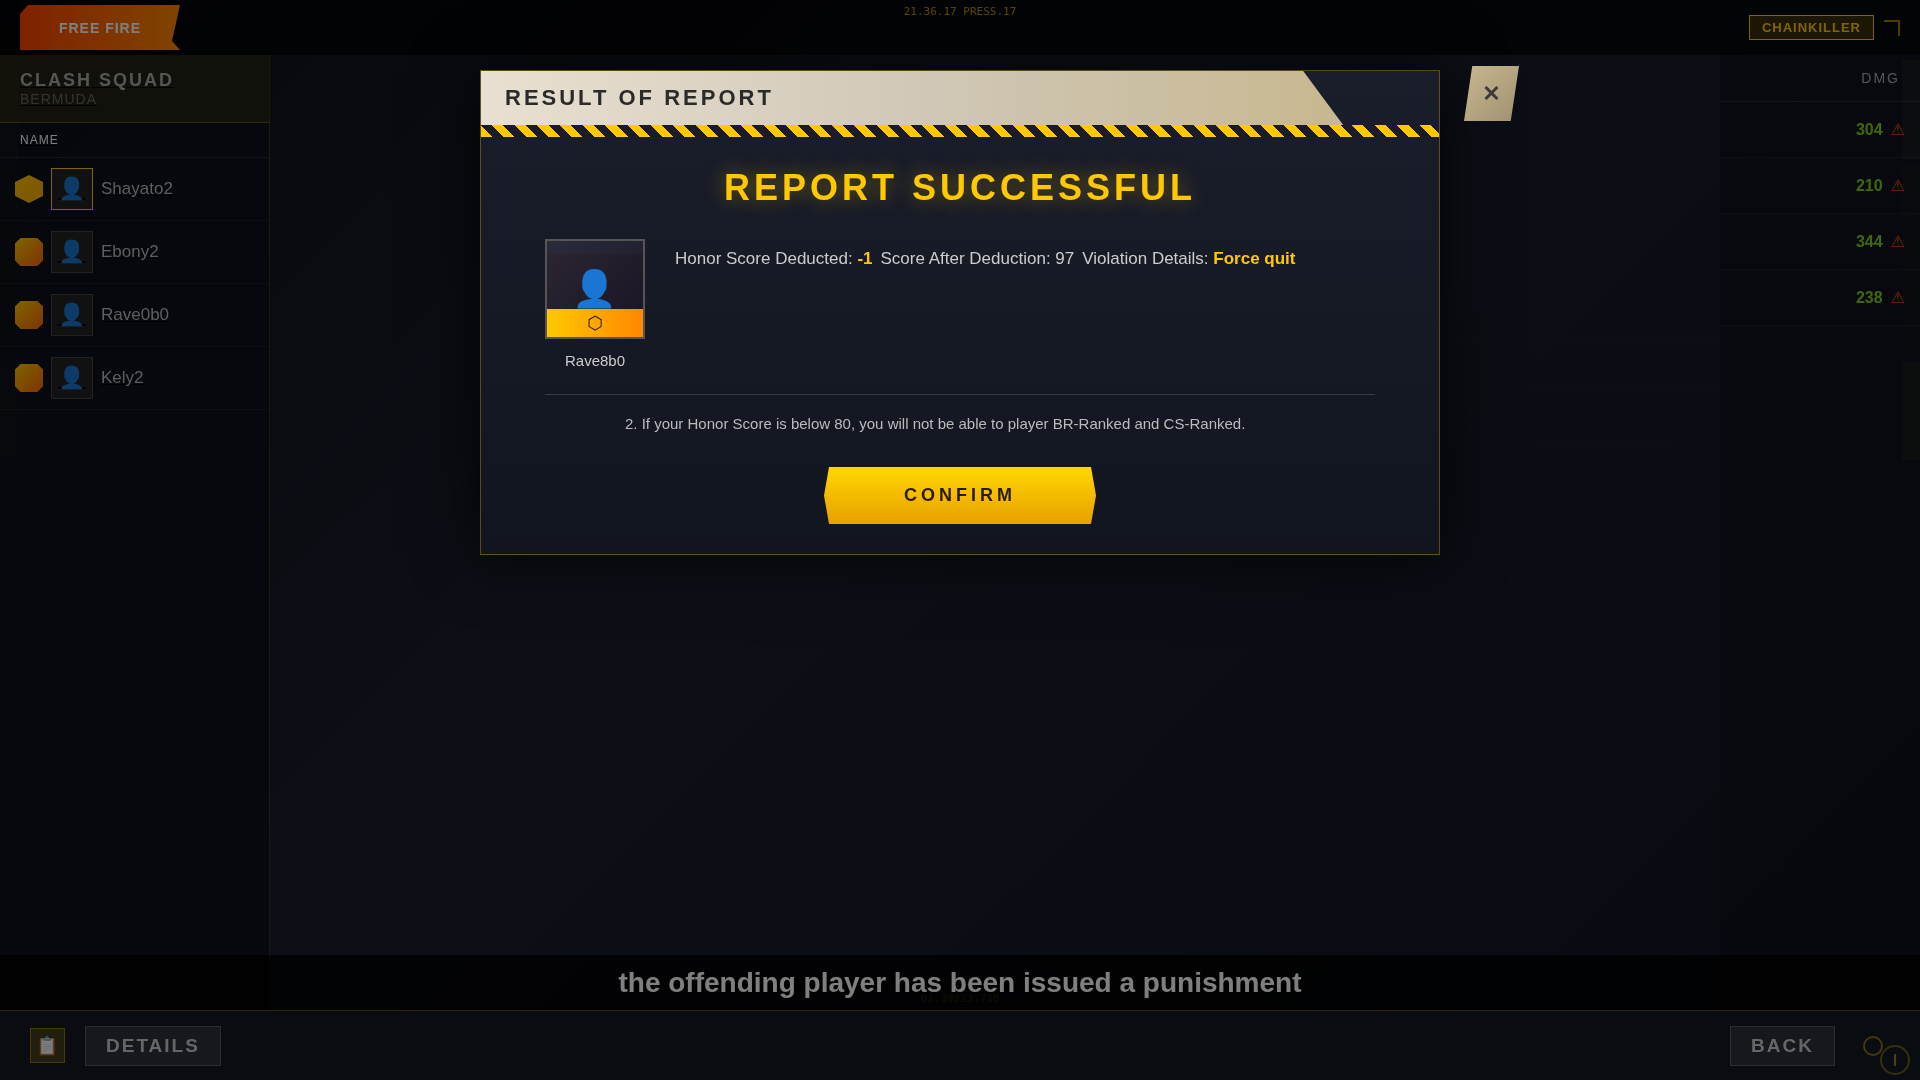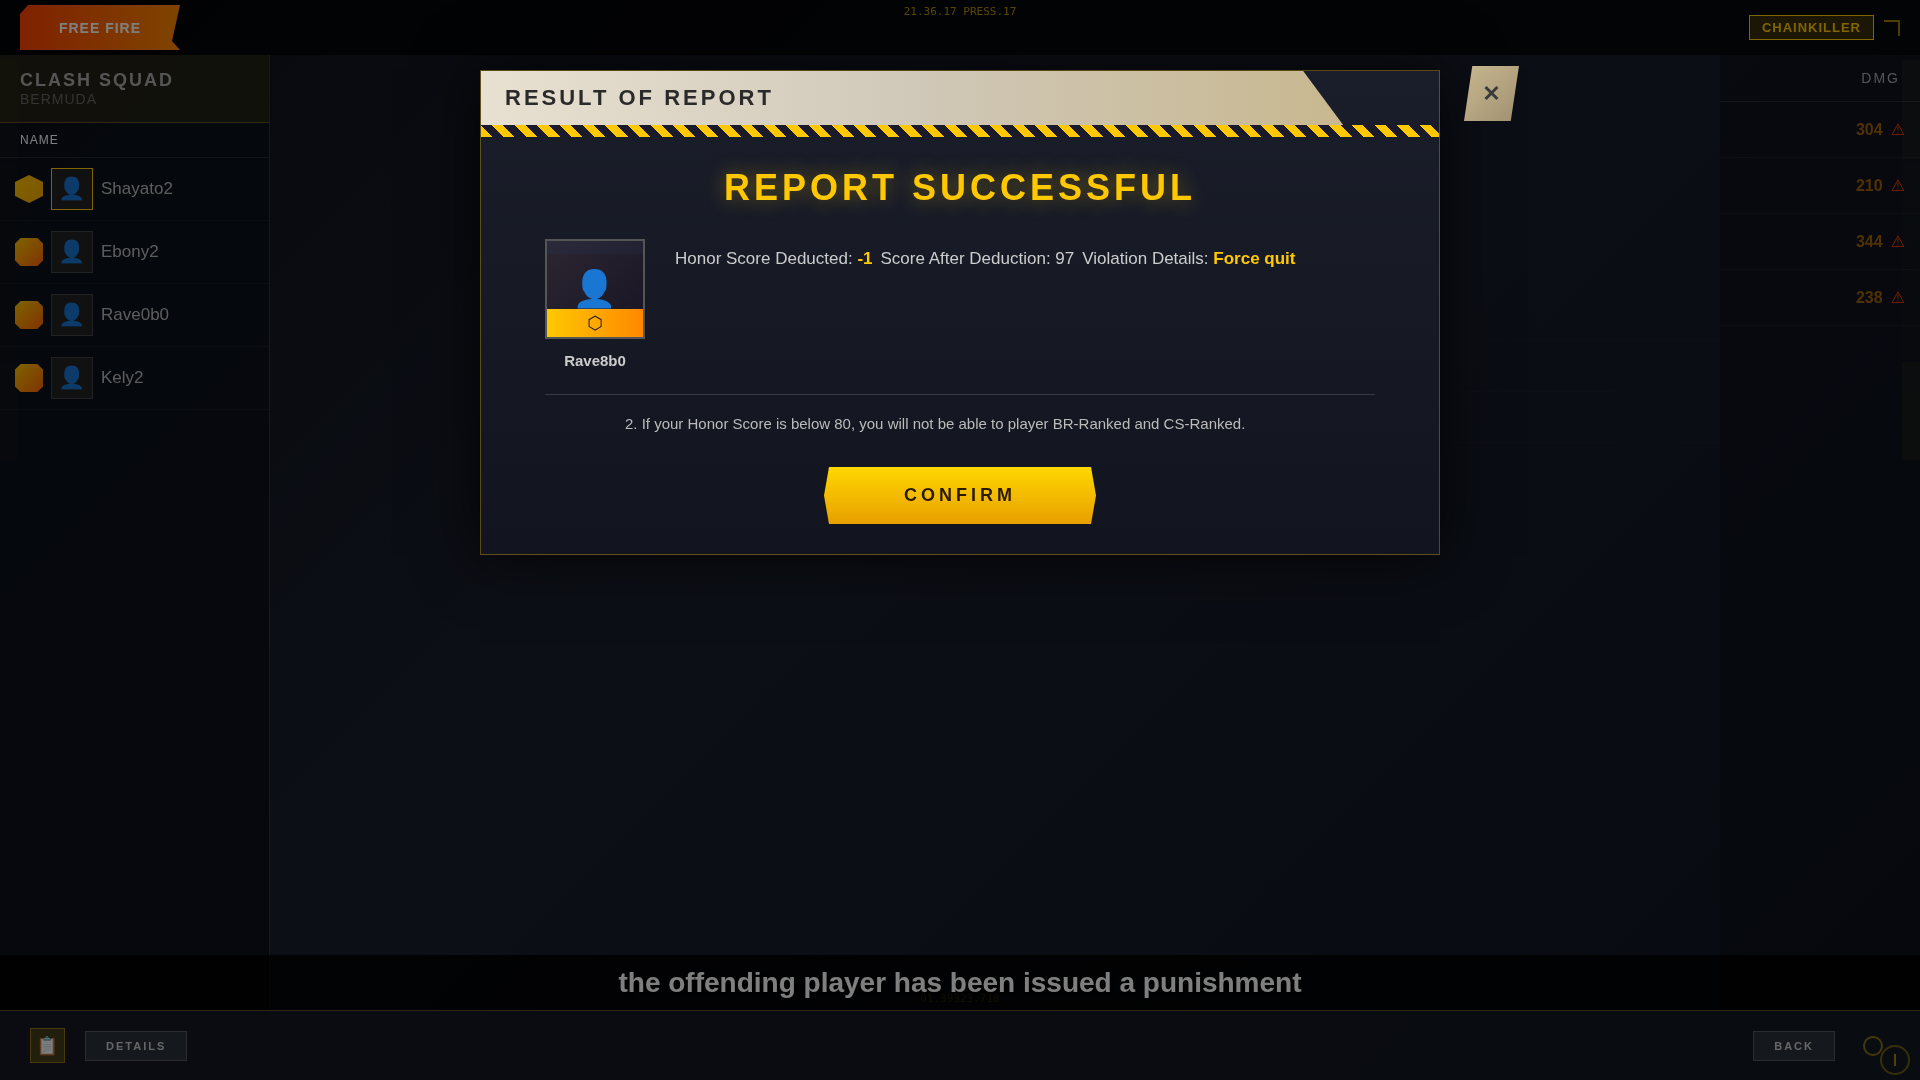--- a/index.html
+++ b/index.html
@@ -95,20 +95,21 @@
     
     .left-sidebar {
       position: absolute;
       top: 55px;
       left: 0;
       width: 270px;
       bottom: 70px;
       background: rgba(10,15,25,0.85);
       z-index: 4;
       border-right: 1px solid rgba(255,200,0,0.2);
+      text-decoration: underline;
     }
 
     .sidebar-header {
       background: rgba(255,200,0,0.1);
       padding: 15px 20px;
       border-bottom: 1px solid rgba(255,200,0,0.3);
     }
 
     .sidebar-title {
       color: #aaa;
@@ -155,21 +156,21 @@
     .dmg-row {
       display: flex;
       align-items: center;
       justify-content: flex-end;
       padding: 18px 15px;
       gap: 8px;
       border-bottom: 1px solid rgba(255,255,255,0.05);
     }
 
     .dmg-value {
-      color: #a16207;
+      color: #84cc16;
       font-size: 16px;
       font-weight: bold;
     }
 
     .warning-icon {
       color: #ff4400;
       font-size: 16px;
     }
 
     
@@ -186,21 +187,21 @@
       align-items: center;
       padding: 0 30px;
       gap: 20px;
     }
 
     .bottom-btn {
       background: rgba(255,255,255,0.1);
       border: 1px solid rgba(255,255,255,0.2);
       color: #ccc;
       padding: 8px 20px;
-      font-size: 11px;
+      font-size: 19px;
       font-weight: bold;
       letter-spacing: 2px;
       cursor: pointer;
       display: flex;
       align-items: flex-start;
       gap: 8px;
     }
 
     .subtitle-bar {
       position: absolute;
@@ -348,21 +349,21 @@
     .player-card {
       display: flex;
       flex-direction: column;
       align-items: center;
       gap: 5px;
     }
 
     .player-card-name {
       color: #ccc;
       font-size: 15px;
-      font-weight: bold;
+      font-weight: normal;
       text-align: center;
       margin-top: 8px;
     }
 
     .report-details {
       display: flex;
       flex-direction: row;
       gap: 8px;
       padding-top: 10px;
     }

